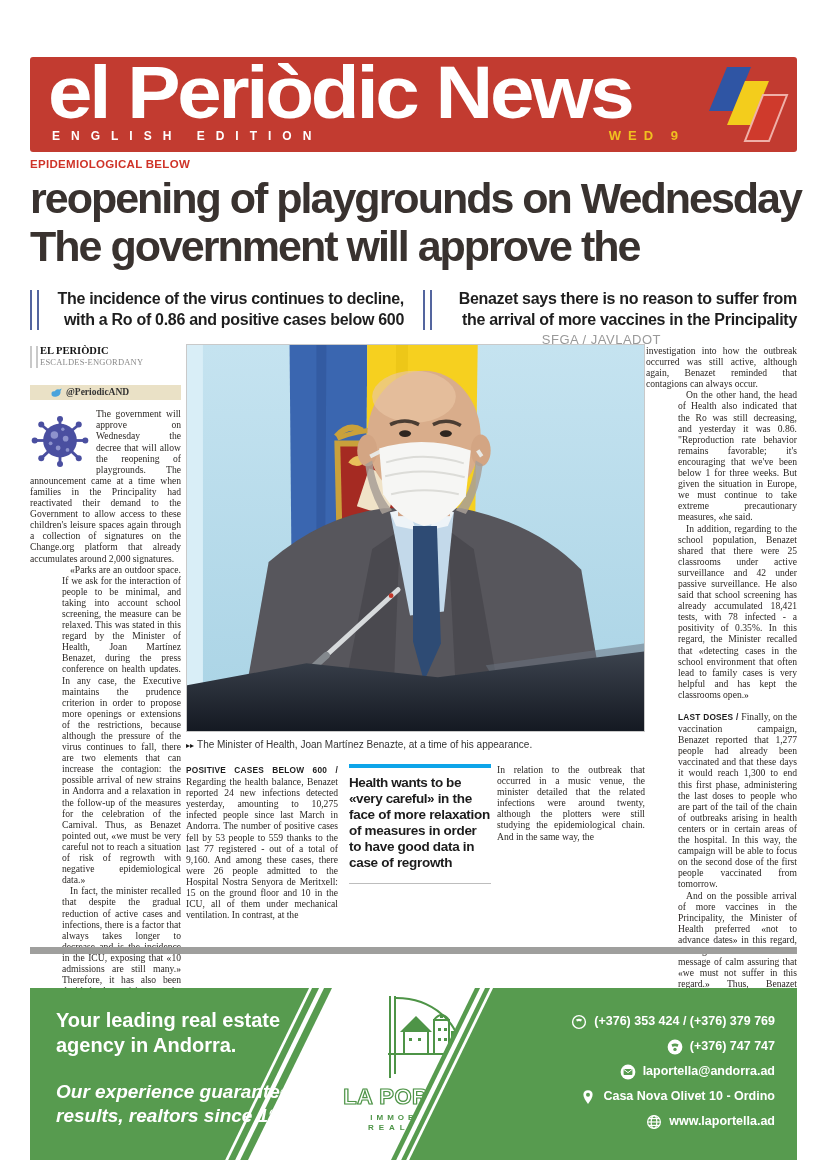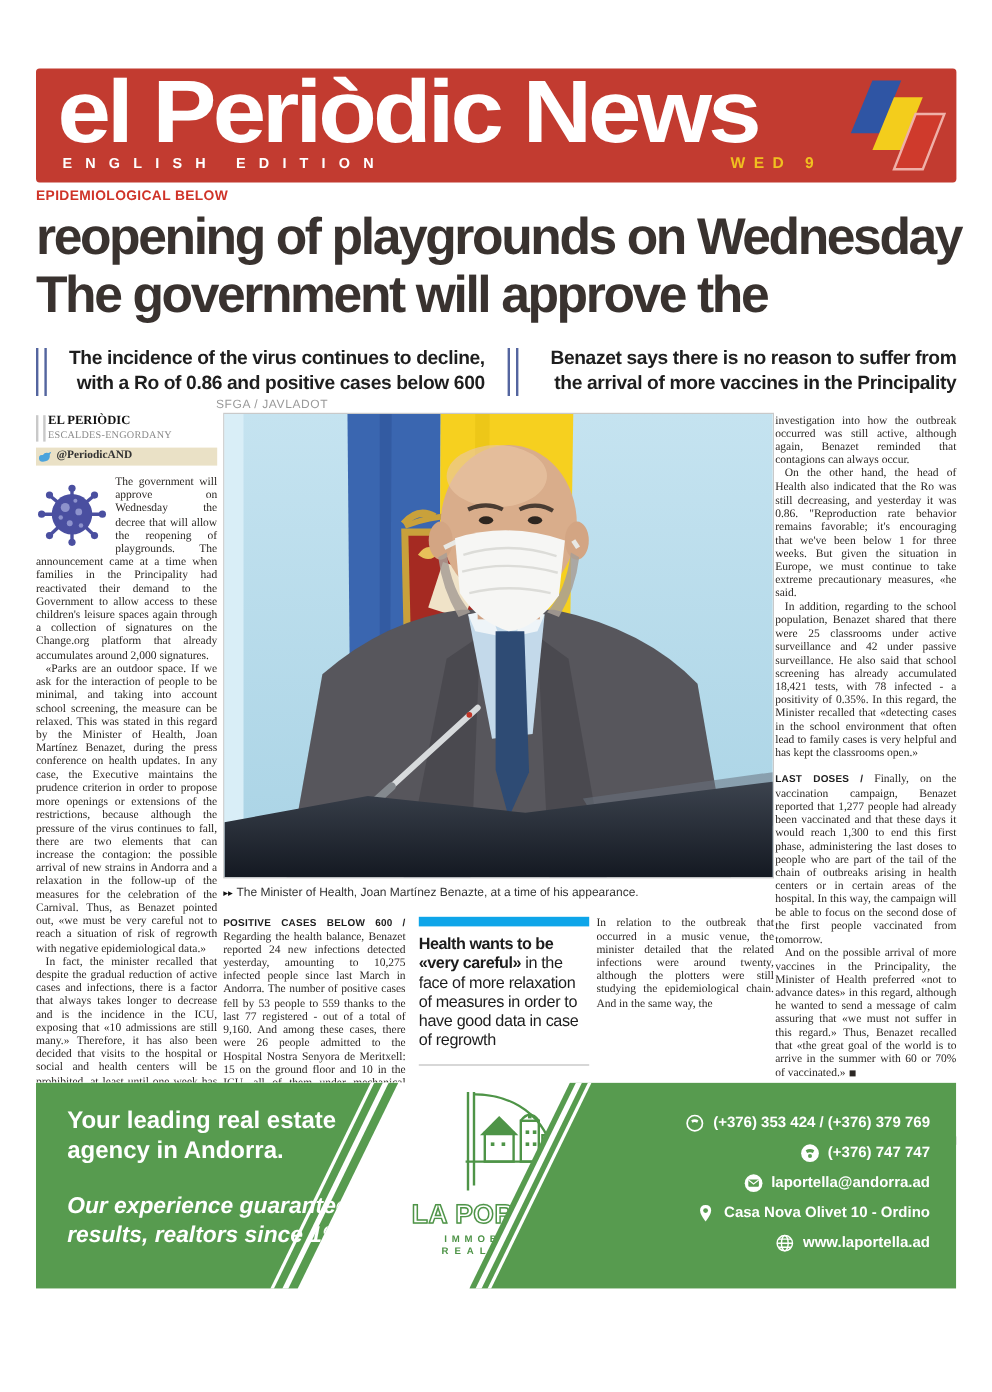--- a/index.html
+++ b/index.html
@@ -17,50 +17,50 @@
   .kicker { position:absolute; left:30px; top:158px; color:#cf3328; font-weight:bold; font-size:11.5px; letter-spacing:.3px; }
   .headline { position:absolute; left:30px; top:174px; width:767px; color:#39322f; font-weight:bold; font-size:43px; line-height:48px; letter-spacing:-2px; }
   .headline div { white-space:nowrap; }
   .subheads { position:absolute; left:30px; top:288px; width:767px; display:flex; gap:19px; }
   .subhead { width:374px; padding-left:10px; position:relative; font-weight:bold; font-size:16px; line-height:21px; color:#1e1e1e; letter-spacing:-.3px; }
   .subhead::before { content:""; position:absolute; left:0; top:2px; width:5px; height:40px; border-left:2px solid #54659f; border-right:2px solid #54659f; }
   .subhead div { white-space:nowrap;text-align:right; }
 
   
   .bodytext { font-family:"Liberation Serif", serif; font-size:9.6px; line-height:11.1px; color:#2b2724; text-align:justify; }
-  .bodytext p + p { text-indent:8px; }
+  .bodytext p + p { text-indent:8px;padding-left:32px; }
   .col1 { position:absolute; left:30px; top:345px; width:151px; }
   .col2 { position:absolute; left:186px; top:764px; width:152px; }
   .col3 { position:absolute; left:497px; top:764px; width:148px; }
   .col4 { position:absolute; left:646px; top:345px; width:151px; }
   .lede-label { font-family:"Liberation Sans", sans-serif; font-weight:bold; font-size:8.3px; letter-spacing:.2px; color:#1d1d1d; }
   .endmark { display:inline-block; width:5px; height:5px; background:#2b2724; margin-left:3px; }
 
   
   .byline { position:relative; padding-left:10px; margin-bottom:8px; }
   .byline::before { content:""; position:absolute; left:0; top:1px; width:4px; height:22px; border-left:2px solid #c9c9c9; border-right:2px solid #c9c9c9; }
   .byline-src { font-weight:bold; font-size:10.5px; color:#111; }
   .byline-loc { font-size:8.5px; color:#8a8a8a; letter-spacing:.2px; margin-top:1px; }
-  .twitter-strip { margin-top:5px; margin-left:-10px; background:#eae1c6; display:flex; align-items:center; gap:4px; padding:2px 1px; }
+  .twitter-strip { margin-top:17px; margin-left:-10px; background:#eae1c6; display:flex; align-items:center; gap:4px; padding:2px 20px; }
   .twitter-strip span { font-weight:bold; font-size:9.5px; color:#333; }
   .virus { float:left; margin:4px 6px 2px 0; }
 
   
-  .pullquote { position:absolute; left:349px; top:764px; width:142px; border-top:8px solid #0ea5e9; border-bottom:1px solid #bdbdbd; padding:7px 0 12px; font-size:13.5px; line-height:16px; color:#1c1c1c; letter-spacing:-.3px; }
+  .pullquote { position:absolute; left:349px; top:764px; width:142px; border-top:4px solid #0ea5e9; border-bottom:1px solid #bdbdbd; padding:7px 0 12px; font-size:13.5px; line-height:16px; color:#1c1c1c; letter-spacing:-.3px;font-weight:bold; }
   .pullquote b { letter-spacing:-.4px; }
 
   
-  .photo-credit { position:absolute; left:180px; top:332px; width:459px; font-size:10px; color:#999; letter-spacing:.5px; }
+  .photo-credit { position:absolute; left:202px; top:332px; width:459px; text-align:right; font-size:13px; color:#999; letter-spacing:.5px; }
   .photo { position:absolute; left:186px; top:344px; width:459px; height:388px; border:1px solid #c9c9c9; }
   .caption { position:absolute; left:186px; top:739px; width:459px; font-size:10px; color:#333; }
   .caption .marker { font-size:8px; color:#111; margin-right:3px; }
 
   
   .divider { position:absolute; left:30px; top:947px; width:767px; height:7px; background:#9f9f9d; }
-  .ad { position:absolute; left:30px; top:902px; width:767px; height:172px; background:#fff; }
+  .ad { position:absolute; left:30px; top:988px; width:767px; height:172px; background:#fff; }
   .panel { position:absolute; top:0; height:172px; background:#579b4f; }
   .panel-left { left:0; width:310px; clip-path:polygon(0 0, 302px 0, 218px 100%, 0 100%); }
   .panel-right { left:361px; width:406px; clip-path:polygon(84px 0, 100% 0, 100% 100%, 0 100%); }
   .diag { position:absolute; top:-6px; height:190px; background:#fff; transform:skewX(-26deg); transform-origin:top left; }
   .panel-left .diag1 { left:282px; width:3px; }
   .panel-left .diag2 { left:292px; width:5px; }
   .panel-right .diag1 { left:92px; width:5px; }
   .panel-right .diag2 { left:102px; width:3px; }
   .ad-head { position:absolute; left:26px; top:20px; width:250px; color:#fff; font-weight:bold; font-size:20px; line-height:25px; }
   .ad-tag { position:absolute; left:26px; top:92px; width:250px; color:#fff; font-weight:bold; font-style:italic; font-size:19px; line-height:24px; }

